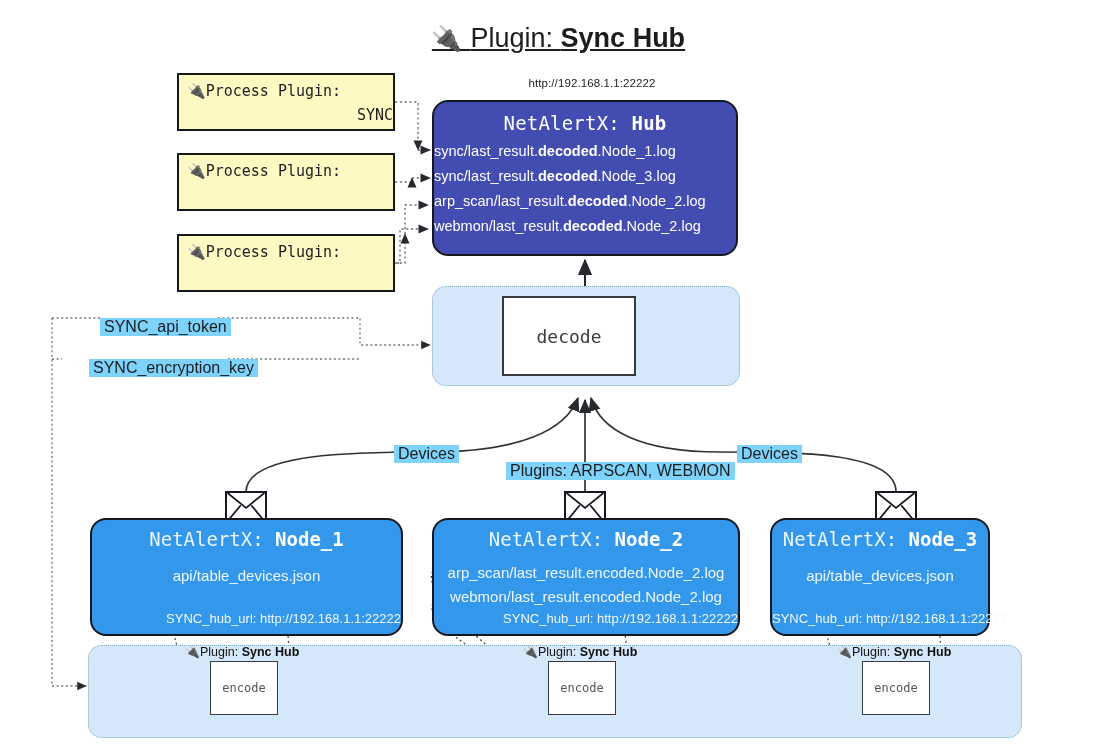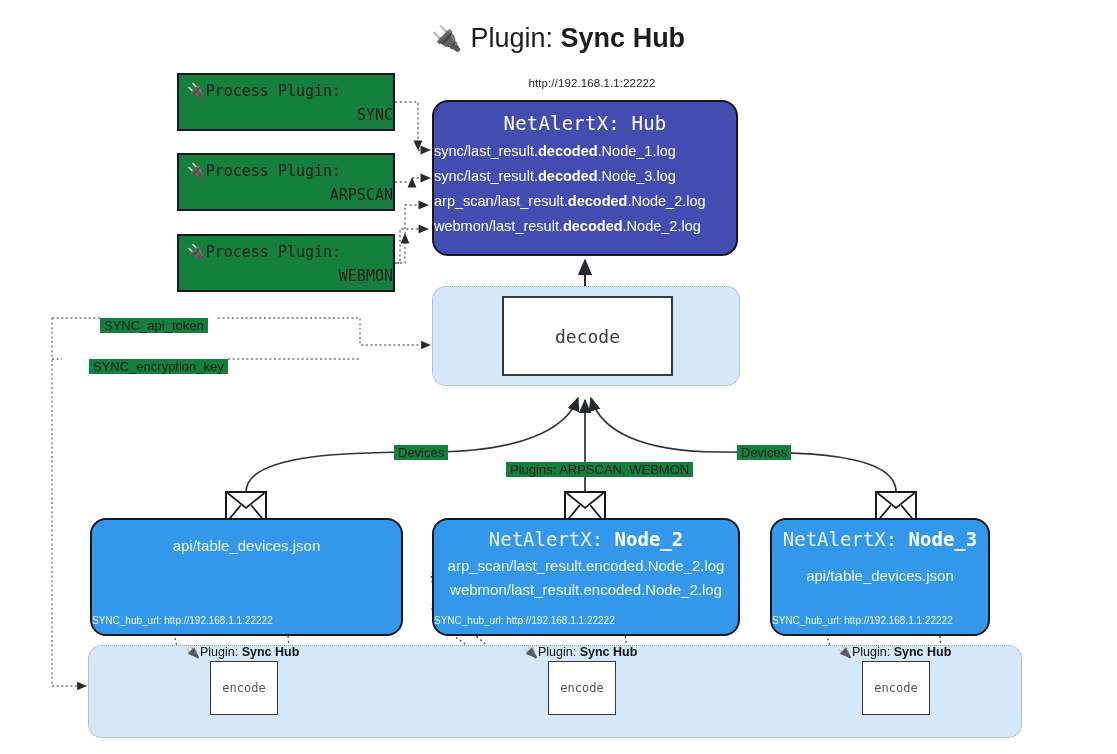--- a/index.html
+++ b/index.html
@@ -2,71 +2,71 @@
 <html><head>
 <meta charset="utf-8">
 <style>
   html,body{margin:0;padding:0;background:#ffffff;}
   body{width:1117px;height:754px;position:relative;overflow:hidden;
        font-family:"Liberation Sans",sans-serif;color:#1d1d1d;}
   #stage{position:absolute;inset:0;width:1117px;height:754px;}
 
   
   #title{position:absolute;left:0;top:18px;width:1117px;text-align:center;
-         font-size:27px;line-height:40px;white-space:nowrap;}
+         font-size:27px;line-height:40px;white-space:nowrap;text-decoration:underline;}
   #title .plug{font-size:25px;}
   #title .lbl{font-weight:400;}
   #title .nm{font-weight:bold;}
 
   
   #huburl{position:absolute;left:472px;top:77px;width:240px;text-align:center;
           font-size:11.5px;letter-spacing:.1px;color:#1d1d1d;}
 
   
   #hub{position:absolute;left:432px;top:100px;width:306px;height:156px;
        background:#434cb0;border:2.5px solid #16181f;border-radius:16px;
        box-sizing:border-box;color:#ffffff;}
   #hub .hubtitle{font-family:"DejaVu Sans Mono","Liberation Mono",monospace;
        font-size:19px;text-align:center;margin-top:10px;letter-spacing:.2px;}
-  #hub .hubtitle b{font-weight:normal;}
+  #hub .hubtitle b{font-weight:bold;}
   #hub .rows{margin-top:5px;}
   #hub .r{font-size:14.5px;line-height:25px;text-align:left;white-space:nowrap;}
   #hub .r b{font-weight:bold;color:#ffffff;}
 
   
-  .ppbox{position:absolute;left:177px;width:218px;height:58px;background:#15803d;
+  .ppbox{position:absolute;left:177px;width:218px;height:58px;background:#fef9c3;
          border:2px solid #16181f;box-sizing:border-box;
          font-family:"DejaVu Sans Mono","Liberation Mono",monospace;font-size:15px;}
   .ppbox .l1{padding-left:8px;line-height:25px;padding-top:3px;white-space:nowrap;}
   .ppbox .l2{text-align:right;line-height:22px;padding-left:6px;}
   .ppbox .plug{font-family:"Liberation Sans",sans-serif;font-size:15px;}
   #pp0{top:73px;} #pp1{top:153px;} #pp2{top:234px;}
 
   
   #decodewrap{position:absolute;left:432px;top:286px;width:308px;height:100px;
         background:#d4e8fa;border:1.6px dotted #7ea8c8;border-radius:14px;box-sizing:border-box;}
-  #decodebox{position:absolute;left:502px;top:296px;width:171px;height:80px;
+  #decodebox{position:absolute;left:502px;top:296px;width:134px;height:80px;
         background:#ffffff;border:2px solid #333a42;box-sizing:border-box;
         display:flex;align-items:center;justify-content:center;
         font-family:"DejaVu Sans Mono","Liberation Mono",monospace;font-size:18px;color:#3b3b3b;}
 
   
   .node{position:absolute;top:518px;height:118px;background:#3398ec;
         border:2.5px solid #16181f;border-radius:16px;box-sizing:border-box;color:#ffffff;}
   .node .ntitle{font-family:"DejaVu Sans Mono","Liberation Mono",monospace;
         font-size:19px;text-align:center;margin-top:8px;color:#eaf4fe;}
   .node .ntitle b{font-weight:bold;color:#ffffff;}
   .node .nline{font-size:15px;text-align:center;line-height:24px;color:#eef6ff;white-space:nowrap;}
-  .node .nurl{position:absolute;left:0;right:0;bottom:8px;text-align:left;
-        font-size:10px;color:#f2f8ff;white-space:nowrap;}
+  .node .nurl{position:absolute;left:0;right:0;bottom:8px;text-align:right;
+        font-size:13px;color:#f2f8ff;white-space:nowrap;}
   #n1{left:90px;width:313px;}
   #n2{left:432px;width:308px;}
   #n3{left:770px;width:220px;}
   #n1 .nline{margin-top:14px;}
-  #n2 .rows{margin-top:4px;}
+  #n2 .rows{margin-top:11px;}
   #n3 .nline{margin-top:14px;}
 
   
   .env{position:absolute;width:42px;height:32px;background:#ffffff;
        border:2px solid #16181f;box-sizing:border-box;}
   .env svg{display:block;width:100%;height:100%;}
   #e1{left:225px;top:491px;} #e2{left:564px;top:491px;} #e3{left:875px;top:491px;}
 
   
   #bottompanel{position:absolute;left:88px;top:645px;width:934px;height:93px;
@@ -75,21 +75,21 @@
         border:1.8px solid #333a42;box-sizing:border-box;display:flex;
         align-items:center;justify-content:center;
         font-family:"DejaVu Sans Mono","Liberation Mono",monospace;font-size:12px;color:#555;}
   #enc1{left:210px;top:661px;} #enc2{left:548px;top:661px;} #enc3{left:862px;top:661px;}
   .enclbl{position:absolute;font-size:12.5px;white-space:nowrap;color:#111;}
   .enclbl b{font-weight:bold;}
   .enclbl .plug{font-size:12px;}
   #encl1{left:185px;top:645px;} #encl2{left:523px;top:645px;} #encl3{left:837px;top:645px;}
 
   
-  .elabel{position:absolute;font-size:13px;color:#1d1d1d;background:#15803d;
+  .elabel{position:absolute;font-size:16px;color:#1d1d1d;background:#7dd3fc;
         padding:0 4px;white-space:nowrap;}
   #lab-dev-l{left:394px;top:445px;}
   #lab-dev-r{left:737px;top:445px;}
   #lab-plug{left:506px;top:462px;}
   #lab-tok{left:100px;top:318px;}
   #lab-key{left:62px;top:359px;margin-left:27px;}
 
   svg#wires{position:absolute;left:0;top:0;width:1117px;height:754px;pointer-events:none;}
 </style>
 </head>
@@ -165,25 +165,23 @@
       <div class="r"><span>webmon/last_result.</span><b>decoded</b><span>.Node_2.log</span></div>
     </div>
   </div>
 
   <div class="ppbox" id="pp0">
     <div class="l1"><span class="plug">🔌</span><span>Process Plugin:</span></div>
     <div class="l2">SYNC</div>
   </div>
   <div class="ppbox" id="pp1">
     <div class="l1"><span class="plug">🔌</span><span>Process Plugin:</span></div>
-    <div class="l2">ARPSCAN</div>
   </div>
   <div class="ppbox" id="pp2">
     <div class="l1"><span class="plug">🔌</span><span>Process Plugin:</span></div>
-    <div class="l2">WEBMON</div>
   </div>
 
   <div id="decodewrap"></div>
   <div id="decodebox">decode</div>
 
   <div class="elabel" id="lab-tok">SYNC_api_token</div>
   <div class="elabel" id="lab-key">SYNC_encryption_key</div>
 
   <div class="elabel" id="lab-dev-l">Devices</div>
   <div class="elabel" id="lab-dev-r">Devices</div>
@@ -202,20 +200,24 @@
       </svg>
   </div>
   <div class="env" id="e3">
     <svg viewBox="0 0 42 32">
         <path d="M0,0 L21,17 L42,0" fill="none" stroke="#16181f" stroke-width="2"></path>
         <path d="M0,32 L15,14 M42,32 L27,14" fill="none" stroke="#16181f" stroke-width="2"></path>
       </svg>
   </div>
 
   <div class="node" id="n1">
+    <div class="ntitle">
+      <span>NetAlertX:</span>
+      <b>Node_1</b>
+    </div>
     <div class="nline">api/table_devices.json</div>
     <div class="nurl">SYNC_hub_url: http://192.168.1.1:22222</div>
   </div>
 
   <div class="node" id="n2">
     <div class="ntitle">
       <span>NetAlertX:</span>
       <b>Node_2</b>
     </div>
     <div class="rows">

